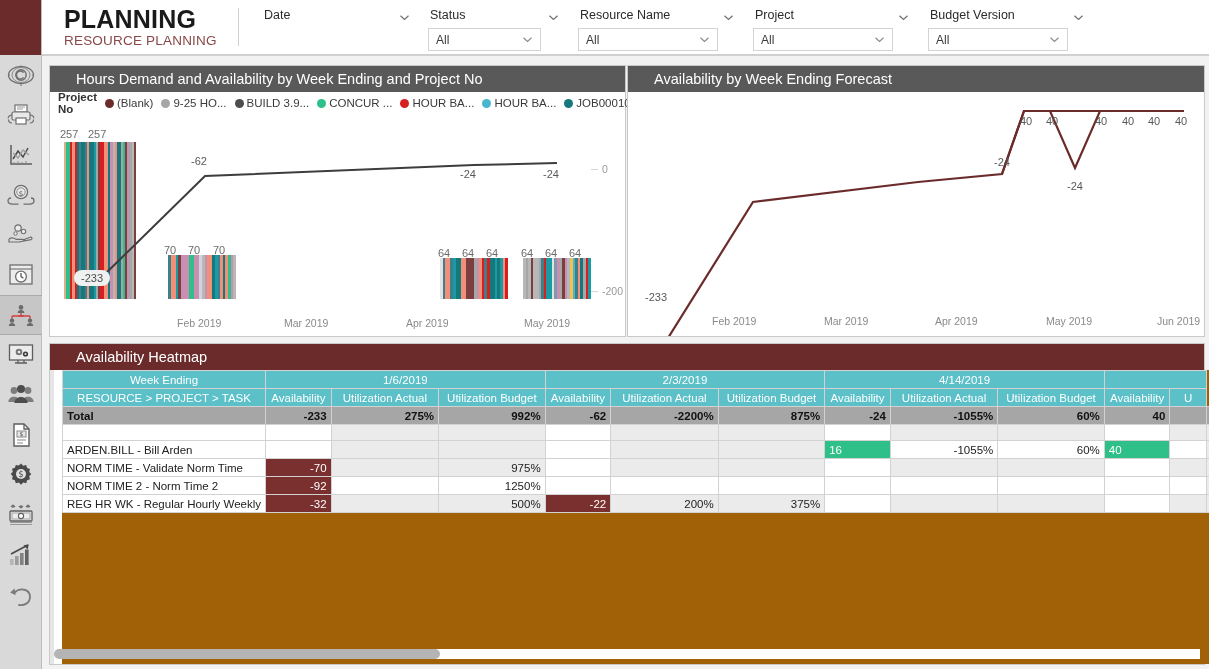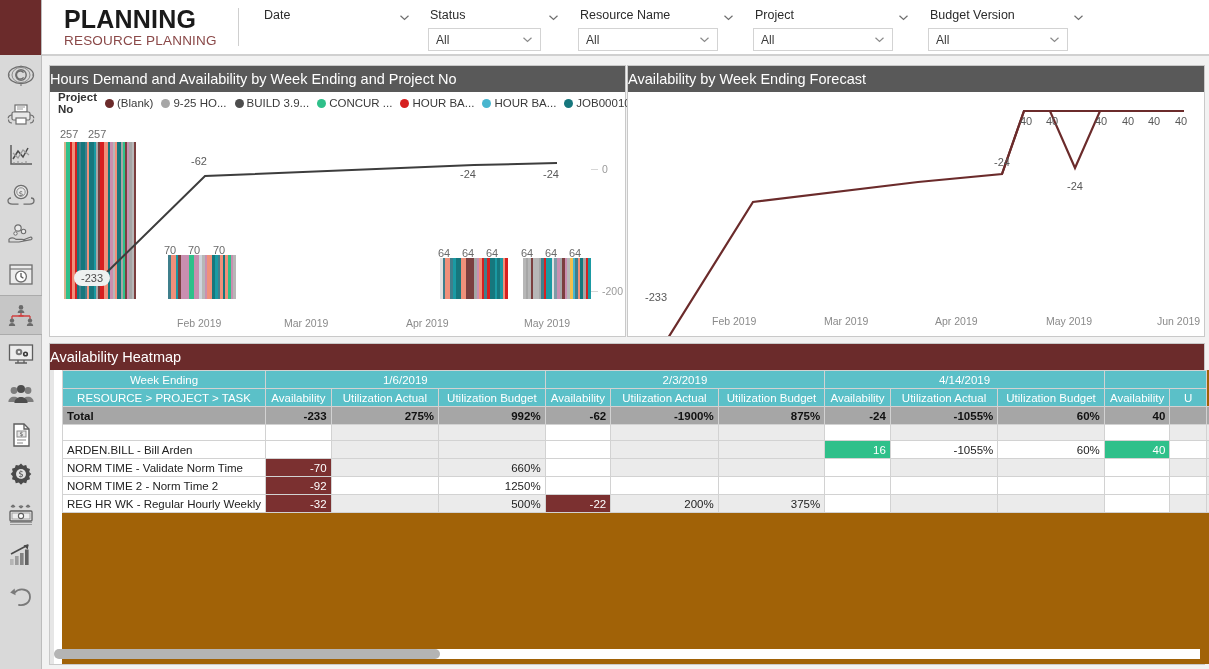--- a/index.html
+++ b/index.html
@@ -54,21 +54,21 @@
   }
   .f-box.with-chev { justify-content:space-between; }
   .f-box .val { font-size:12px; color:#3a3a3a; }
 
   #logo { margin-left:auto; display:flex; align-items:center; padding-right:10px; }
   #logo .logo-txt { font-size:22px; color:#6d6d6d; letter-spacing:-0.3px; margin-left:3px; }
 
   
   .panel { position:absolute; background:#ffffff; border:1px solid #c9c9c9; }
   .panel-title {
-    height:26px; display:flex; align-items:center; padding-left:0;
+    height:26px; display:flex; align-items:center; padding-left:26px;
     font-size:14.5px; color:#ffffff;
   }
   .title-gray { background:#595959; }
   .title-maroon { background:#6b2b2b; }
 
   #chart1 { left:49px; top:65px; width:577px; height:272px; }
   #chart2 { left:627px; top:65px; width:578px; height:272px; }
   #heat   { left:49px; top:343px; width:1156px; height:322px; }
 
   
@@ -100,21 +100,21 @@
     overflow:hidden; white-space:nowrap;
   }
   th.hdr { background:#5bc0c8; color:#ffffff; font-weight:normal; text-align:center; border-color:#bfe6e9; }
   th.hdr-left { background:#5bc0c8; color:#ffffff; font-weight:normal; text-align:center; border-color:#bfe6e9; }
   td.rowhdr { text-align:left; color:#222; background:#ffffff; }
   td.total-hdr { background:#a6a6a6; color:#111; font-weight:bold; text-align:left; }
   td.total-val { background:#a6a6a6; color:#111; font-weight:bold; text-align:right; }
   td.num { text-align:right; color:#222; background:#ffffff; }
   td.alt { background:#ebebeb; }
   td.neg { background:#7b3030; color:#ffffff; text-align:right; }
-  td.pos { background:#2fc08a; color:#ffffff; text-align:right; }
+  td.pos { background:#2fc08a; color:#ffffff; }
   tr.spacer td { height:16px; }
 
   .hscroll-track { position:absolute; left:4px; bottom:5px; width:1146px; height:10px; background:#ffffff; }
   .hscroll-thumb { position:absolute; left:4px; bottom:5px; width:386px; height:10px; background:#b4b4b4; border-radius:5px; }
   .vgrip { position:absolute; left:0; top:26px; width:4px; height:294px; background:#e6e6e6; }
 </style>
 </head>
 <body>
 
 <div id="app">
@@ -664,21 +664,21 @@
             <th class="hdr">U</th>
           </tr>
         </thead>
         <tbody id="hmbody">
             <tr>
               <td class="total-hdr">Total</td>
               <td class="total-val">-233</td>
               <td class="total-val">275%</td>
               <td class="total-val">992%</td>
               <td class="total-val">-62</td>
-              <td class="total-val">-1900%</td>
+              <td class="total-val">-2200%</td>
               <td class="total-val">875%</td>
               <td class="total-val">-24</td>
               <td class="total-val">-1055%</td>
               <td class="total-val">60%</td>
               <td class="total-val">40</td>
               <td class="total-val"></td>
               <td class="total-val"></td>
             </tr>
             <tr class="spacer">
               <td class="rowhdr"></td>
@@ -707,21 +707,21 @@
               <td class="num">-1055%</td>
               <td class="num">60%</td>
               <td class="pos">40</td>
               <td class="num"></td>
               <td class="num alt"></td>
             </tr>
             <tr>
               <td class="rowhdr">NORM TIME - Validate Norm Time</td>
               <td class="neg">-70</td>
               <td class="num alt"></td>
-              <td class="num alt">660%</td>
+              <td class="num alt">975%</td>
               <td class="num"></td>
               <td class="num alt"></td>
               <td class="num alt"></td>
               <td class="num"></td>
               <td class="num alt"></td>
               <td class="num alt"></td>
               <td class="num"></td>
               <td class="num alt"></td>
               <td class="num alt"></td>
             </tr>

